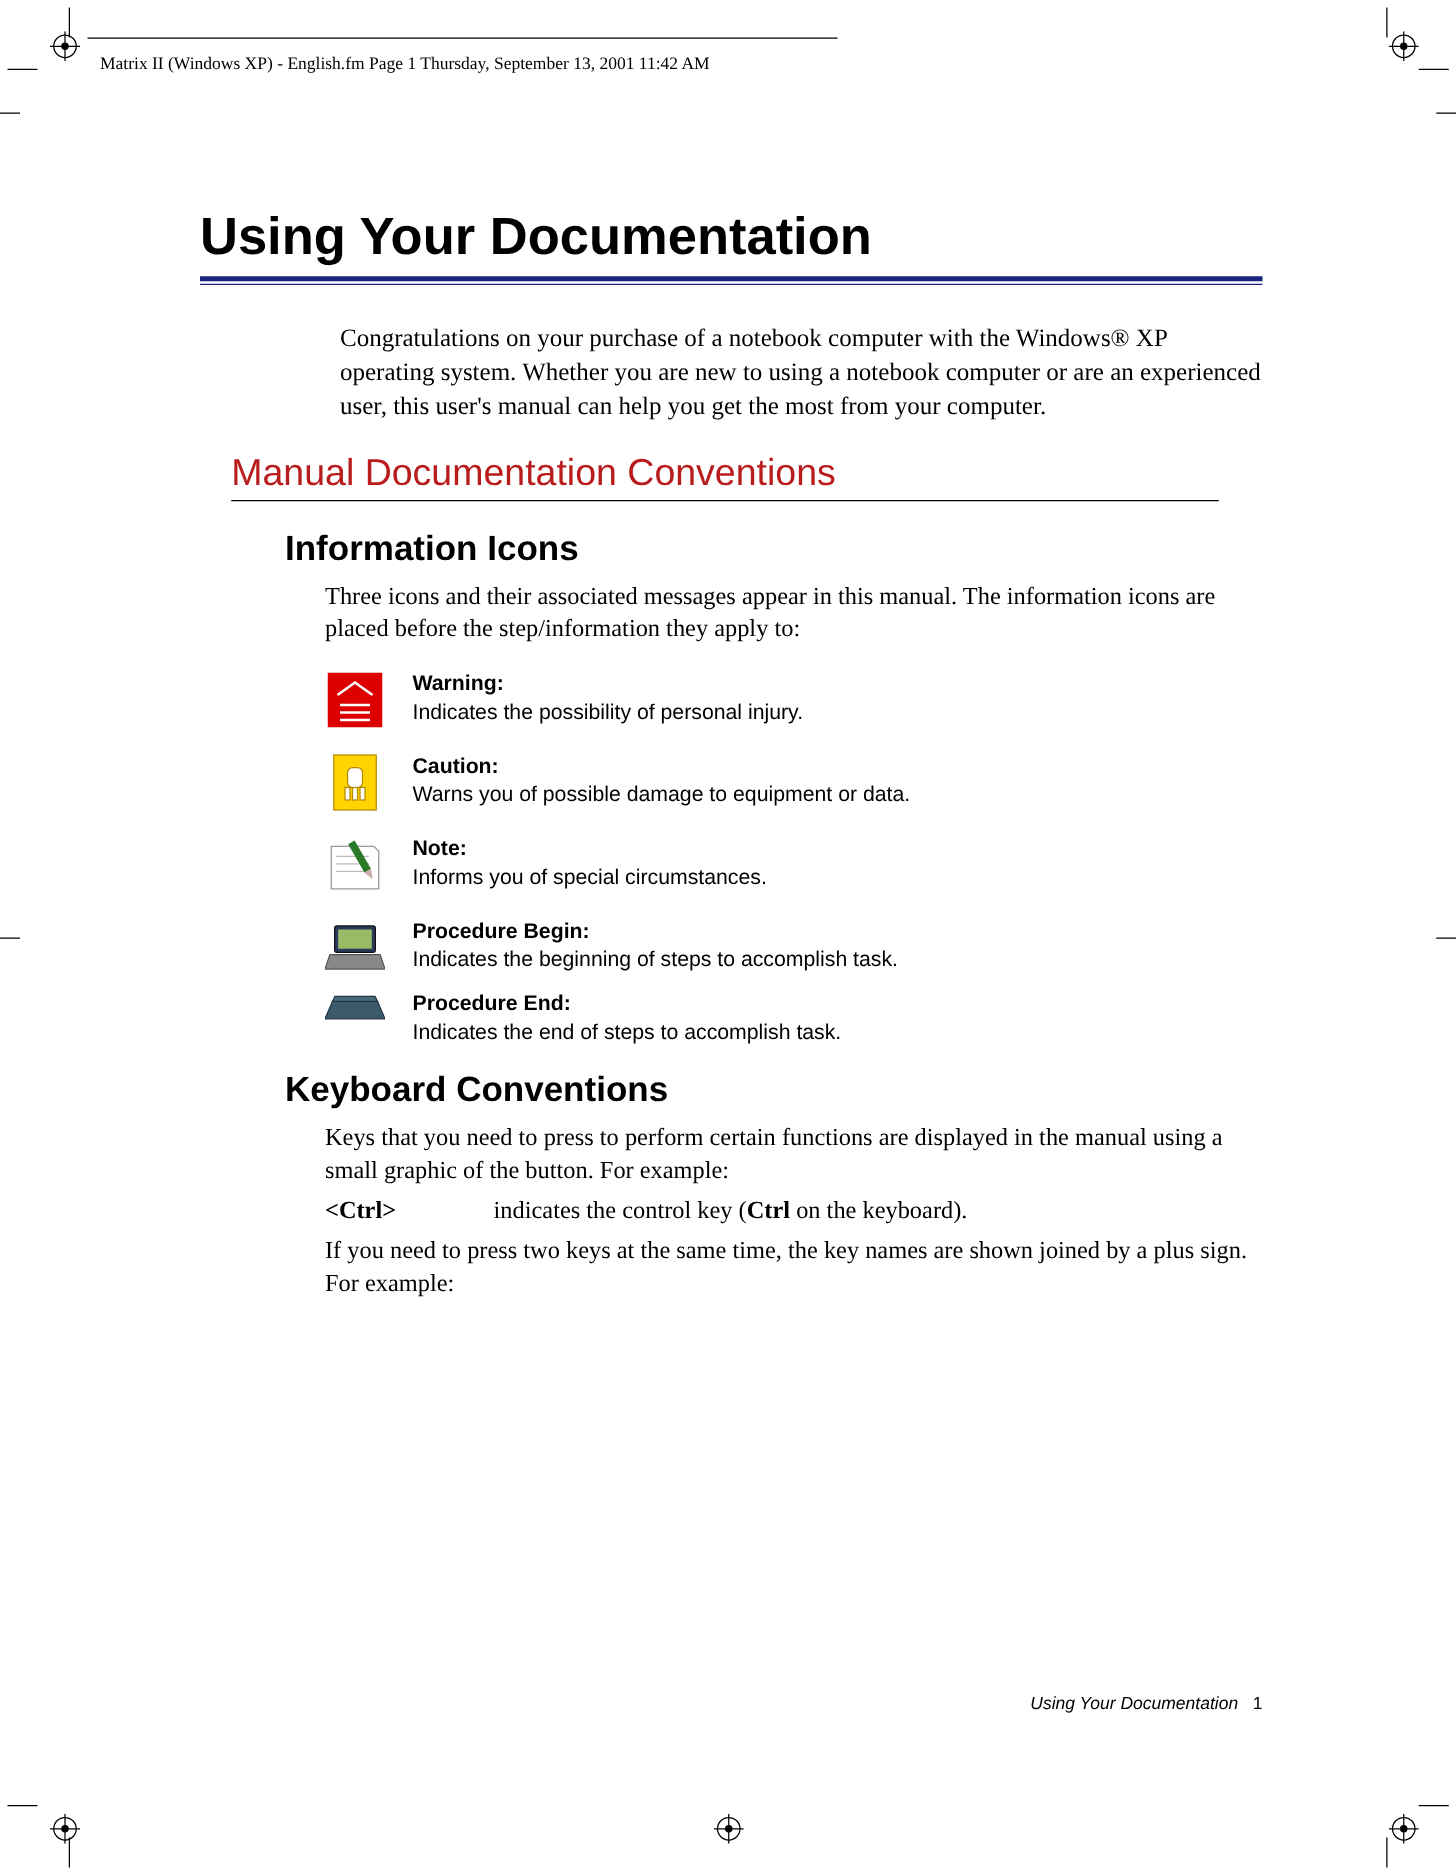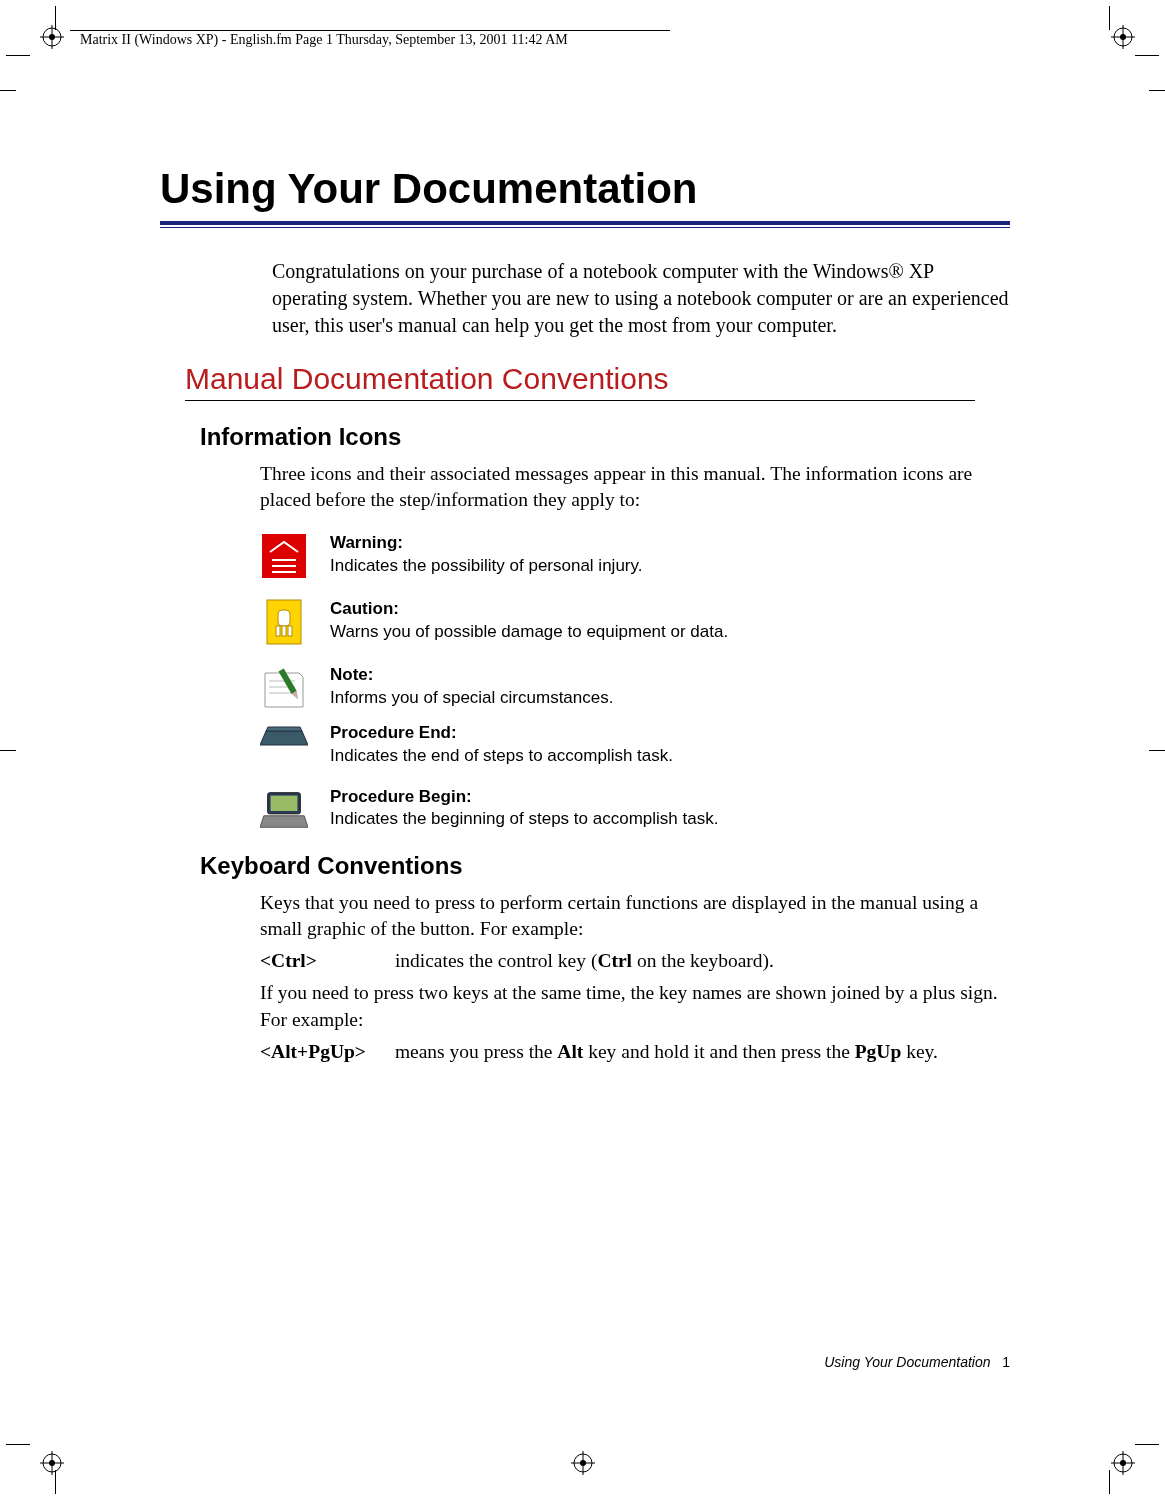--- a/index.html
+++ b/index.html
@@ -16,21 +16,21 @@
   }
   
   .crop-h { position:absolute; width:24px; height:1px; background:#000; }
   .crop-v { position:absolute; width:1px; height:24px; background:#000; }
   .reg { position:absolute; width:24px; height:24px; }
   .reg svg { display:block; }
 
   
   .running-head {
     position:absolute;
-    top: 32px;
+    top: 44px;
     left: 80px;
     font-family: "Times New Roman", serif;
     font-size: 14px;
     color:#000;
   }
   .running-rule {
     position:absolute;
     top: 30px; left:70px;
     width: 600px; height:1px; background:#000;
   }
@@ -69,24 +69,24 @@
     margin-top: 23px;
     margin-left: 25px;
     padding-bottom: 4px;
     border-bottom: 1.5px solid #000;
     width: 790px;
   }
 
   .h3 {
     font-family: Arial, Helvetica, sans-serif;
     font-weight: 700;
-    font-size: 24px;
+    font-size: 28px;
     color:#000;
     margin-top: 22px;
-    margin-left: 40px;
+    margin-left: 68px;
   }
 
   .para {
     margin-top: 10px;
     margin-left: 100px;
     font-size: 19.5px;
     line-height: 1.35;
   }
 
   
@@ -251,65 +251,59 @@
             <polygon points="26,28 32,28 29,36" fill="#caa"></polygon>
           </g>
         </svg>
       </div>
       <div class="txt">
         <span class="lbl">Note:</span><br>
         <span>Informs you of special circumstances.</span>
       </div>
     </div>
 
-    <div class="iconblk" style="margin-top:10px;">
-      <div class="ic" style="height:30px;">
-        <svg width="48" height="24" viewBox="0 0 48 24">
-          <polygon points="6,6 42,6 48,20 0,20" fill="#3a5a6a" stroke="#234"></polygon>
-          <polygon points="6,6 42,6 40,2 8,2" fill="#4a6a7a" stroke="#234"></polygon>
-        </svg>
-      </div>
-      <div class="txt">
-        <span class="lbl">Procedure End:</span><br>
-        <span>Indicates the end of steps to accomplish task.</span>
-      </div>
-    </div>
-
     <div class="iconblk">
       <div class="ic">
         <svg width="50" height="40" viewBox="0 0 50 40">
           <rect x="8" y="2" width="34" height="22" rx="2" fill="#2a3a5a" stroke="#111"></rect>
           <rect x="11" y="5" width="28" height="16" fill="#9b6"></rect>
           <polygon points="4,26 46,26 50,38 0,38" fill="#888" stroke="#555"></polygon>
         </svg>
       </div>
       <div class="txt">
         <span class="lbl">Procedure Begin:</span><br>
         <span>Indicates the beginning of steps to accomplish task.</span>
       </div>
     </div>
 
+    <div class="iconblk" style="margin-top:10px;">
+      <div class="ic" style="height:30px;">
+        <svg width="48" height="24" viewBox="0 0 48 24">
+          <polygon points="6,6 42,6 48,20 0,20" fill="#3a5a6a" stroke="#234"></polygon>
+          <polygon points="6,6 42,6 40,2 8,2" fill="#4a6a7a" stroke="#234"></polygon>
+        </svg>
+      </div>
+      <div class="txt">
+        <span class="lbl">Procedure End:</span><br>
+        <span>Indicates the end of steps to accomplish task.</span>
+      </div>
+    </div>
+
     <div class="h3" style="margin-top:18px;">Keyboard Conventions</div>
 
     <div class="para">Keys that you need to press to perform certain functions are displayed in the manual using a small graphic of the button. For example:</div>
 
     <div class="keyex">
       <span class="kname">&lt;Ctrl&gt;</span>
       <span>
         <span>indicates the control key (</span><b>Ctrl</b><span> on the keyboard).</span>
       </span>
     </div>
 
     <div class="para" style="margin-top:6px;">If you need to press two keys at the same time, the key names are shown joined by a plus sign. For example:</div>
 
-    <div class="keyex">
-      <span class="kname">&lt;Alt+PgUp&gt;</span>
-      <span>
-        <span>means you press the </span><b>Alt</b><span> key and hold it and then press the </span><b>PgUp</b><span> key.</span>
-      </span>
-    </div>
   </div>
 
   <div class="footer">
     <span>Using Your Documentation</span>&nbsp;&nbsp;&nbsp;<span style="font-style:normal;">1</span>
   </div>
 
 </div>
 
 </body></html>

